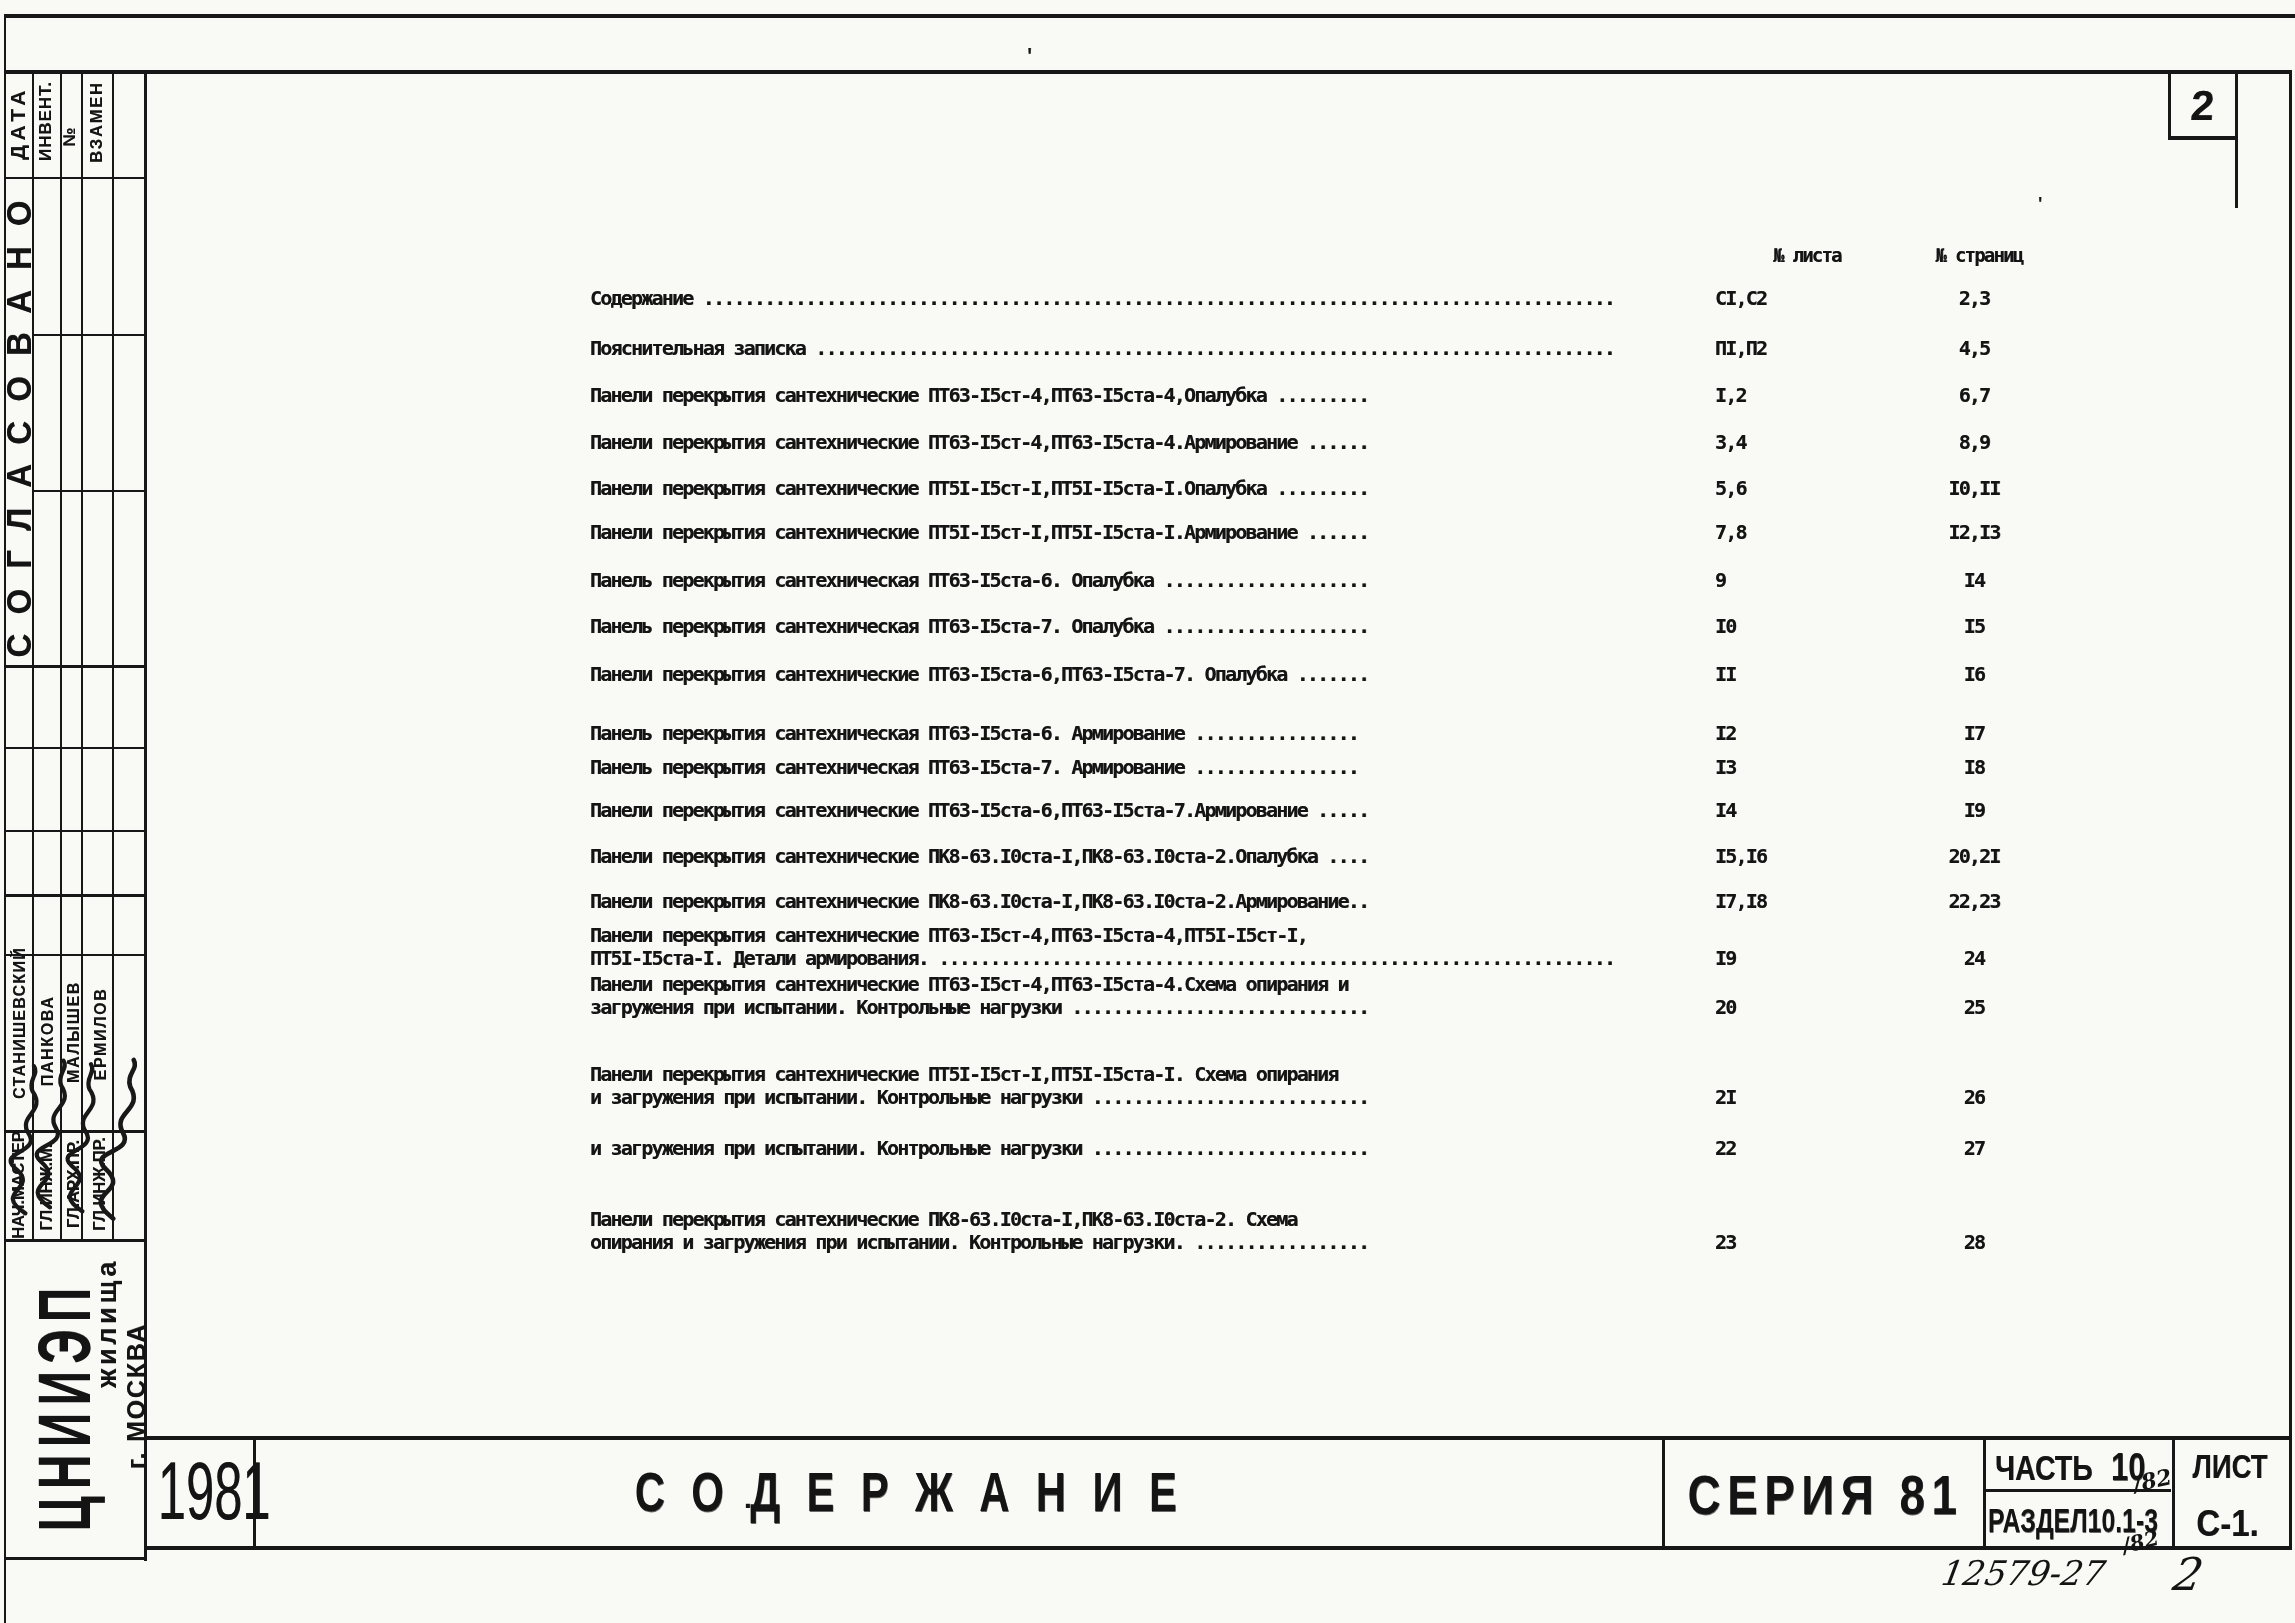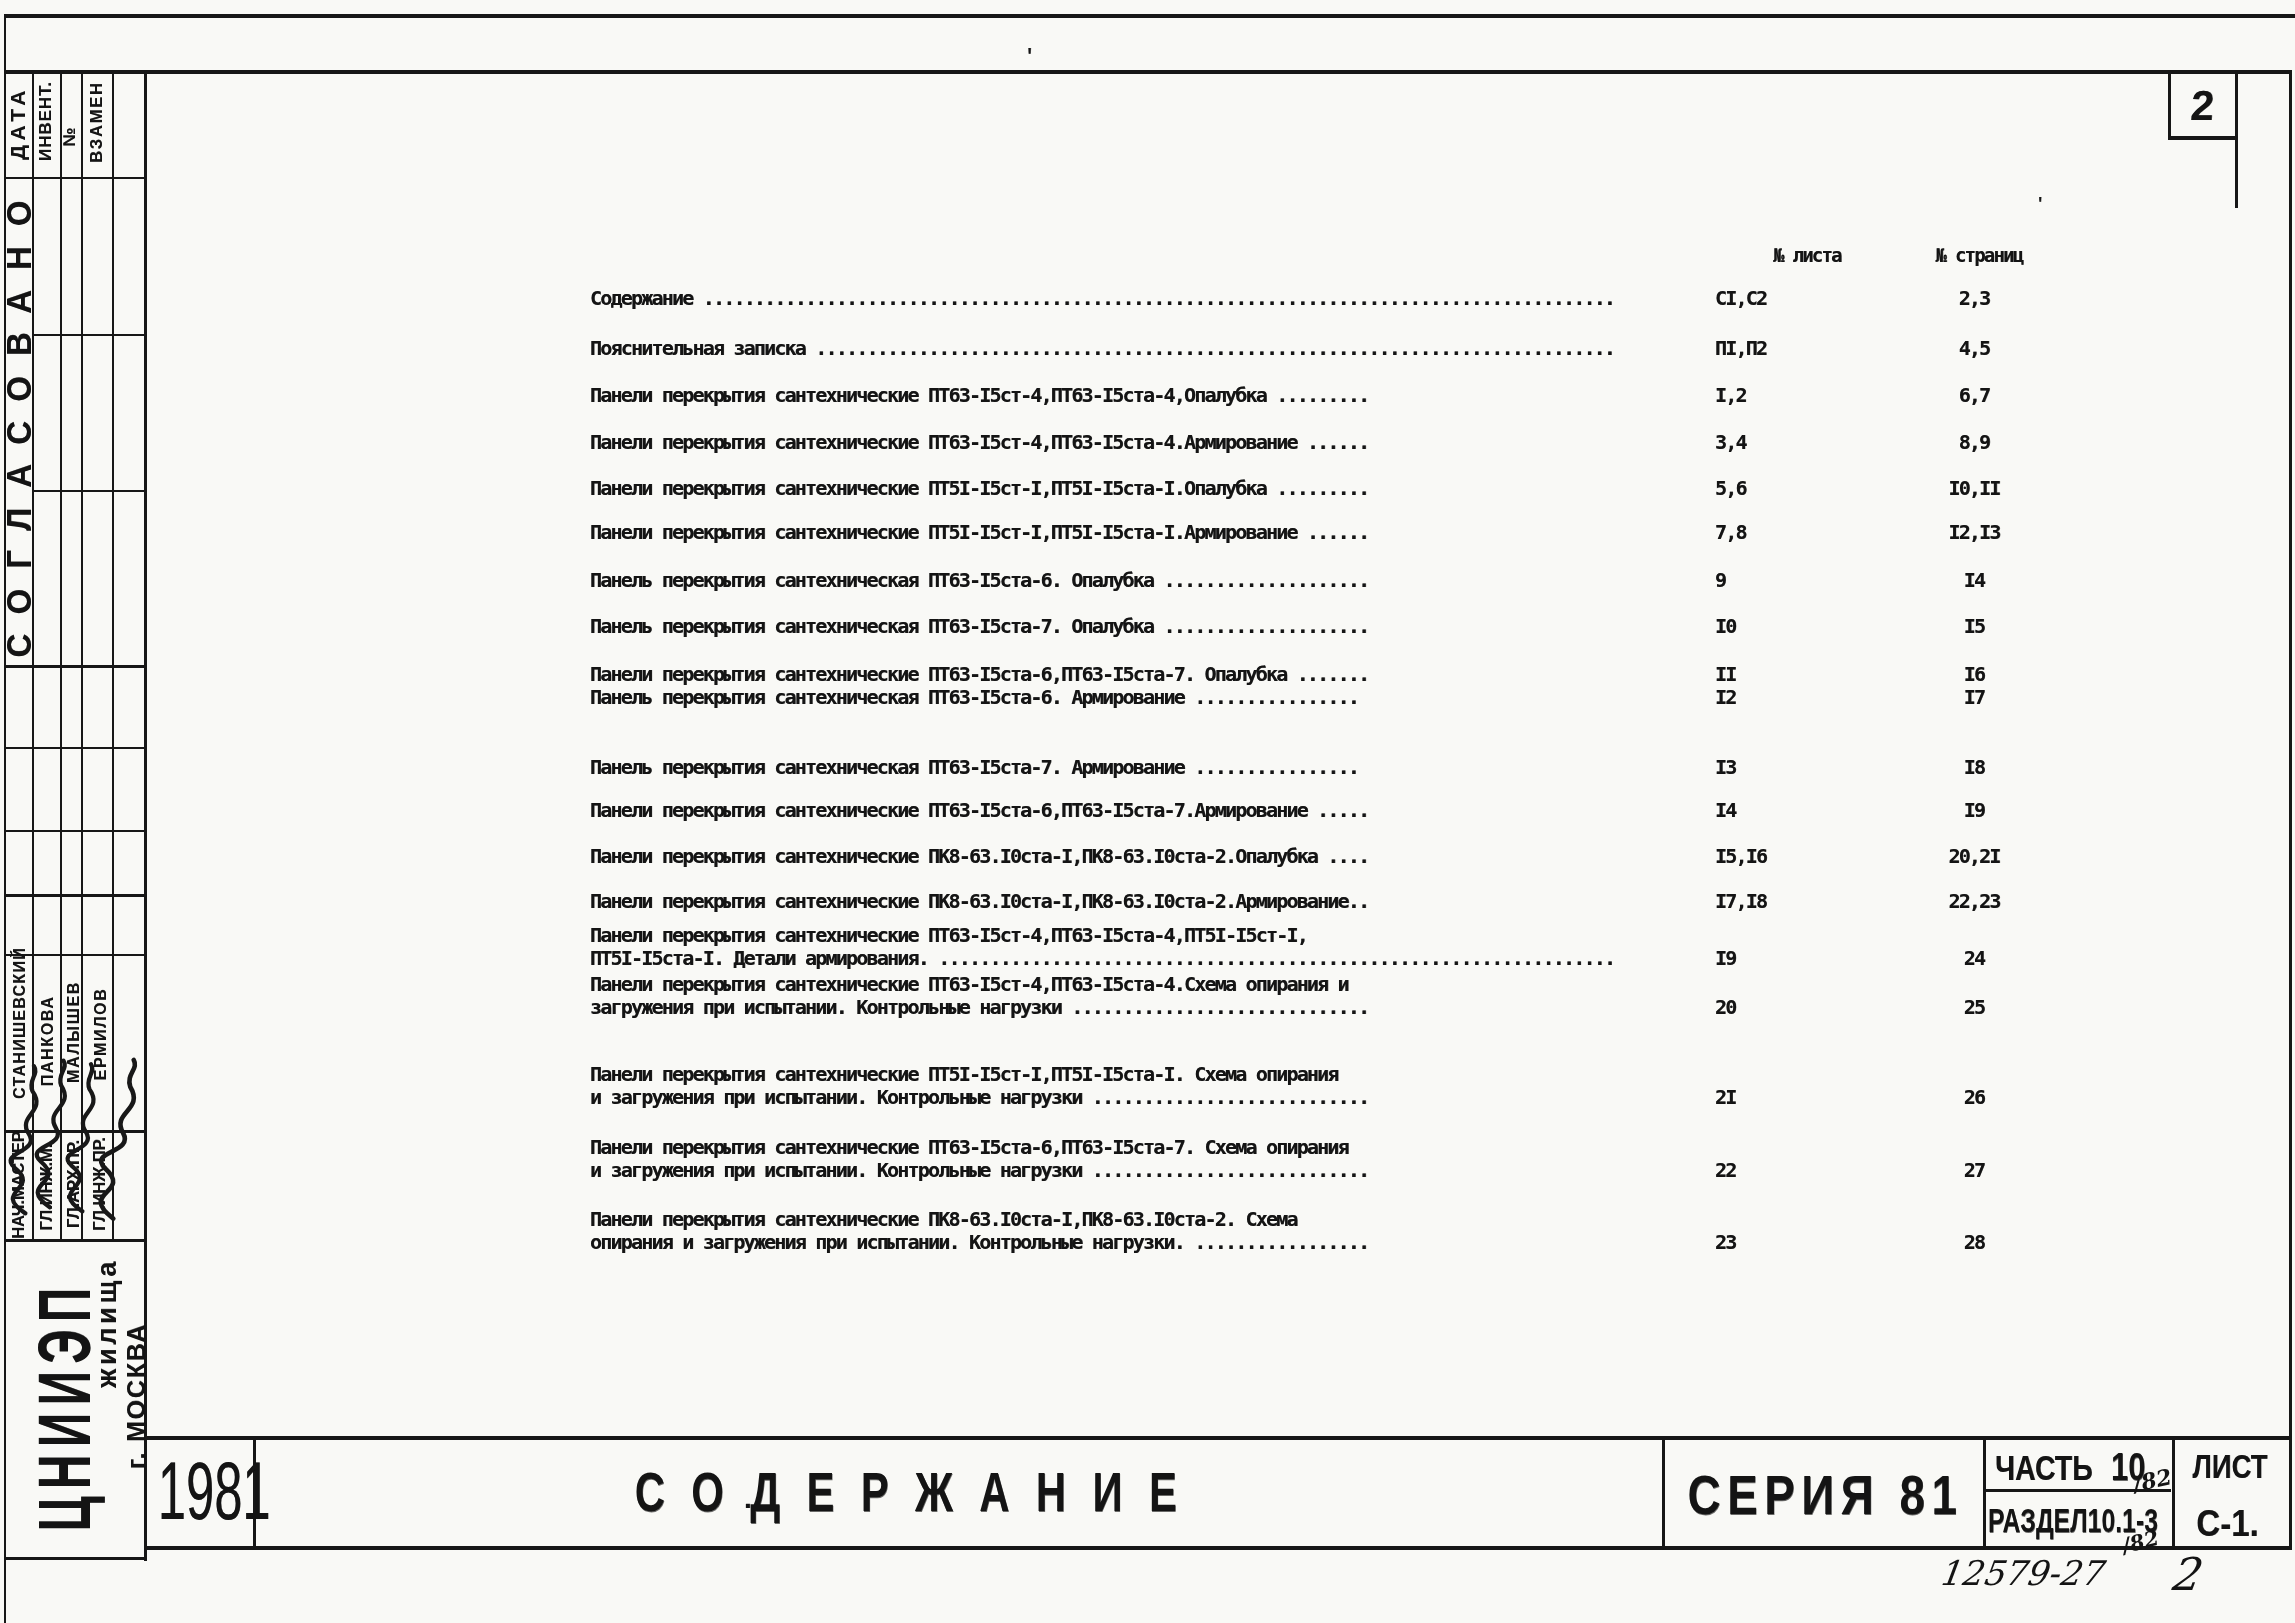--- a/index.html
+++ b/index.html
@@ -182,21 +182,21 @@
 
     <div class="toc-row tw" style="top: 619px;">
       <div class="toc-title">
         
         <div class="tl l2"><span>Панели перекрытия сантехнические ПТ63-I5ста-6,ПТ63-I5ста-7. Опалубка</span><span> .......</span></div>
       </div>
       <span class="sheet">II</span>
       <span class="pages">I6</span>
     </div>
 
-    <div class="toc-row tw" style="top: 642px;">
+    <div class="toc-row tw" style="top: 678px;">
       <div class="toc-title">
         
         <div class="tl l2"><span>Панель перекрытия сантехническая ПТ63-I5ста-6. Армирование</span><span> ................</span></div>
       </div>
       <span class="sheet">I2</span>
       <span class="pages">I7</span>
     </div>
 
     <div class="toc-row tw" style="top: 712px;">
       <div class="toc-title">
@@ -256,21 +256,20 @@
       <div class="toc-title">
         <div class="tl l1">Панели перекрытия сантехнические ПТ5I-I5ст-I,ПТ5I-I5ста-I. Схема опирания</div>
         <div class="tl l2"><span>и загружения при испытании. Контрольные нагрузки</span><span> ...........................</span></div>
       </div>
       <span class="sheet">2I</span>
       <span class="pages">26</span>
     </div>
 
     <div class="toc-row tw" style="top: 1093px;">
       <div class="toc-title">
-        <div class="tl l1">Панели перекрытия сантехнические ПТ63-I5ста-6,ПТ63-I5ста-7. Схема опирания</div>
         <div class="tl l2"><span>и загружения при испытании. Контрольные нагрузки</span><span> ...........................</span></div>
       </div>
       <span class="sheet">22</span>
       <span class="pages">27</span>
     </div>
 
     <div class="toc-row tw" style="top: 1165px; text-decoration: underline;">
       <div class="toc-title">
         <div class="tl l1">Панели перекрытия сантехнические ПК8-63.I0ста-I,ПК8-63.I0ста-2. Схема</div>
         <div class="tl l2"><span>опирания и загружения при испытании. Контрольные нагрузки.</span><span> .................</span></div>

